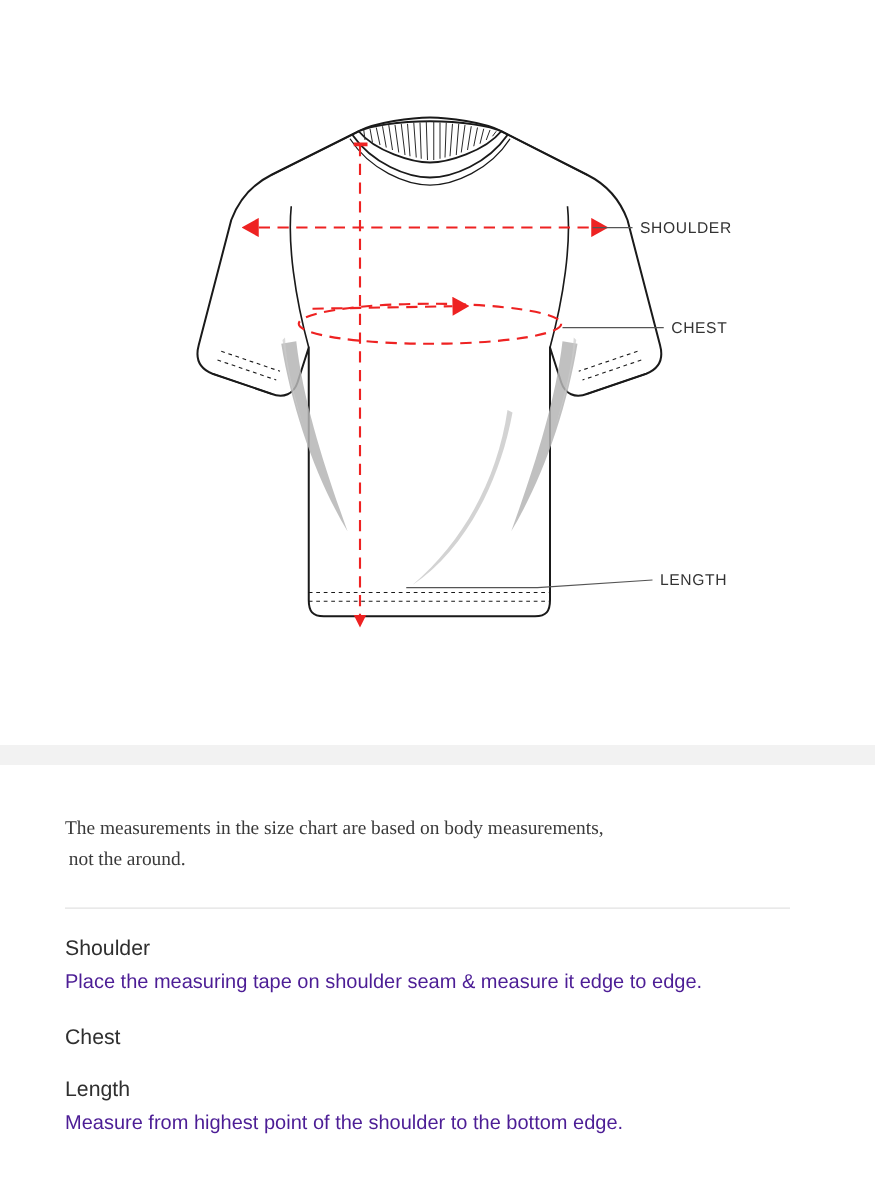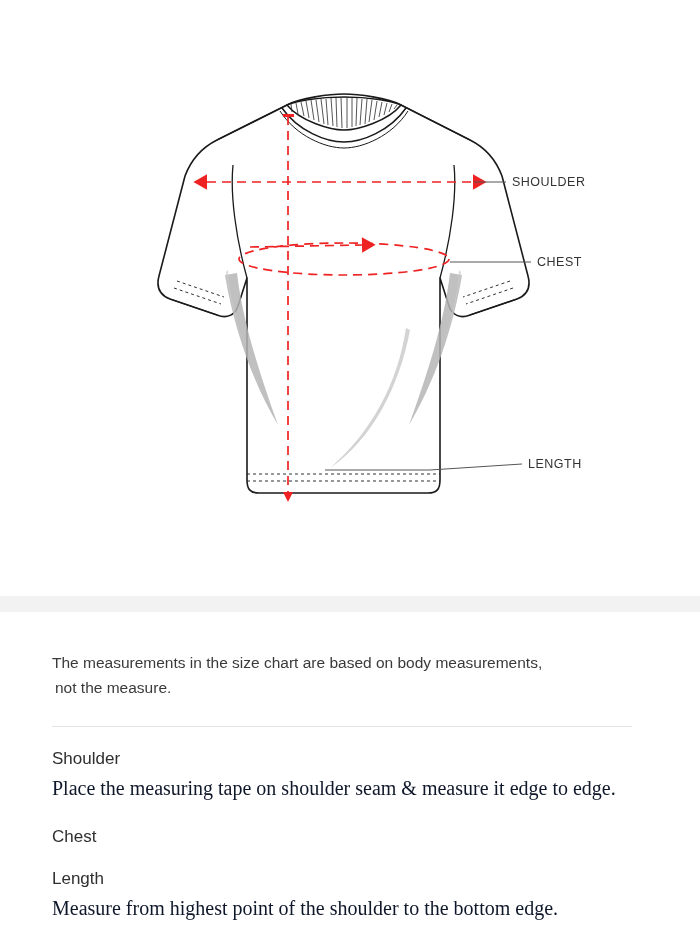--- a/index.html
+++ b/index.html
@@ -38,21 +38,21 @@
   .info-panel {
     padding: 38px 52px 0 52px;
     box-sizing: border-box;
     width: 700px;
   }
   .intro {
     font-size: 15.5px;
     line-height: 1.62;
     color: #3a3a3a;
     margin: 0 0 26px 0;
-    font-family: Liberation Sans, sans-serif;
+    font-family: Liberation Serif, serif;
   }
   .intro .line2 {
     display: block;
     padding-left: 3px;
   }
   .divider {
     height: 1px;
     background: #e2e2e2;
     width: 580px;
     margin: 0 0 22px 0;
@@ -61,26 +61,26 @@
     margin-bottom: 22px;
   }
   .section h3 {
     font-size: 17px;
     font-weight: 400;
     color: #2f2f2f;
     margin: 0 0 4px 0;
     font-family: "Liberation Sans", sans-serif;
   }
   .section p {
-    font-size: 20px;
+    font-size: 16px;
     line-height: 1.58;
-    color: #0f172a;
+    color: #4c1d95;
     margin: 0;
     max-width: 570px;
-    font-family: Liberation Serif, serif;
+    font-family: Liberation Sans, sans-serif;
   }
   .callout-label {
     font-family: "Liberation Sans", sans-serif;
     font-size: 12.5px;
     fill: #333333;
     letter-spacing: 0.5px;
   }
 </style>
 </head>
 <body>
@@ -206,21 +206,21 @@
     </g>
   </svg>
 </div>
 
 <div class="band"></div>
 
 <div class="info-panel">
 
   <p class="intro">
     <span>The measurements in the size chart are based on body measurements,</span>
-    <span class="line2">not the measure.</span>
+    <span class="line2">not the around.</span>
   </p>
 
   <div class="divider"></div>
 
   <div class="section">
     <h3>Shoulder</h3>
     <p>Place the measuring tape on shoulder seam &amp; measure it edge to edge.</p>
   </div>
 
   <div class="section">

